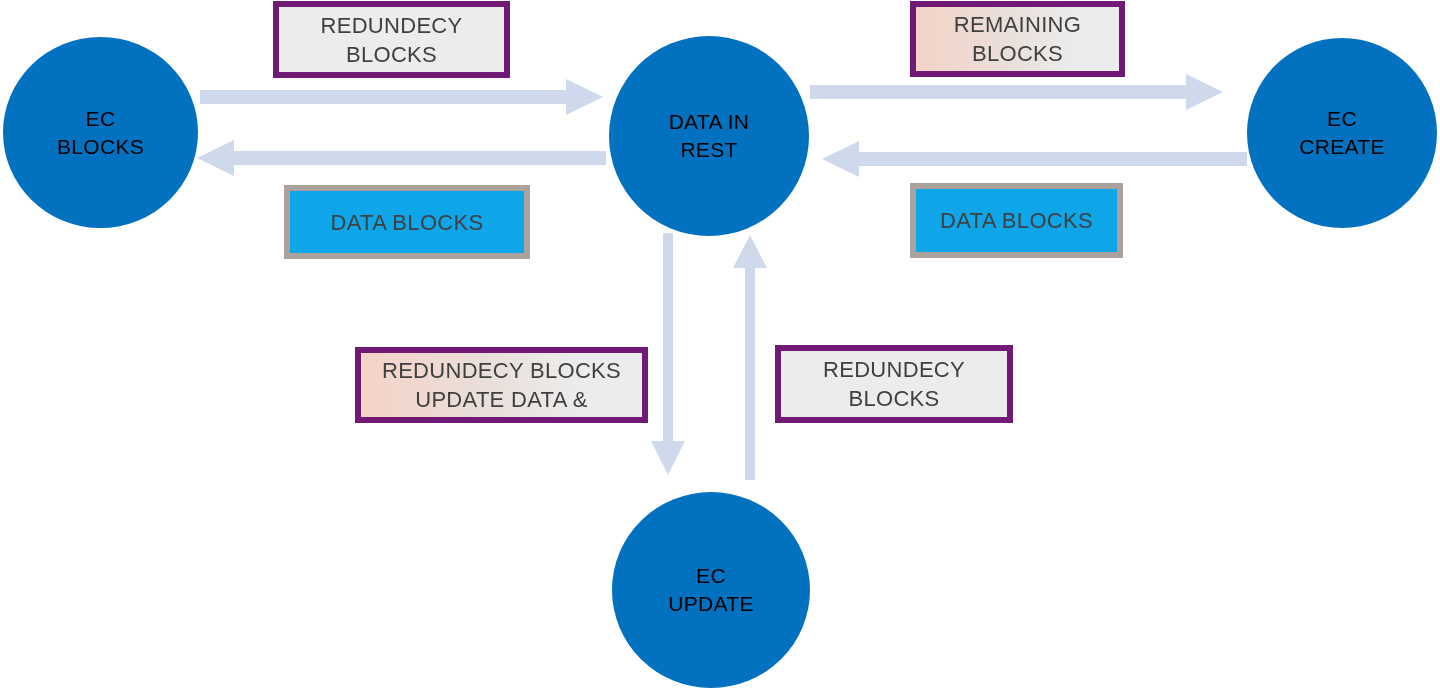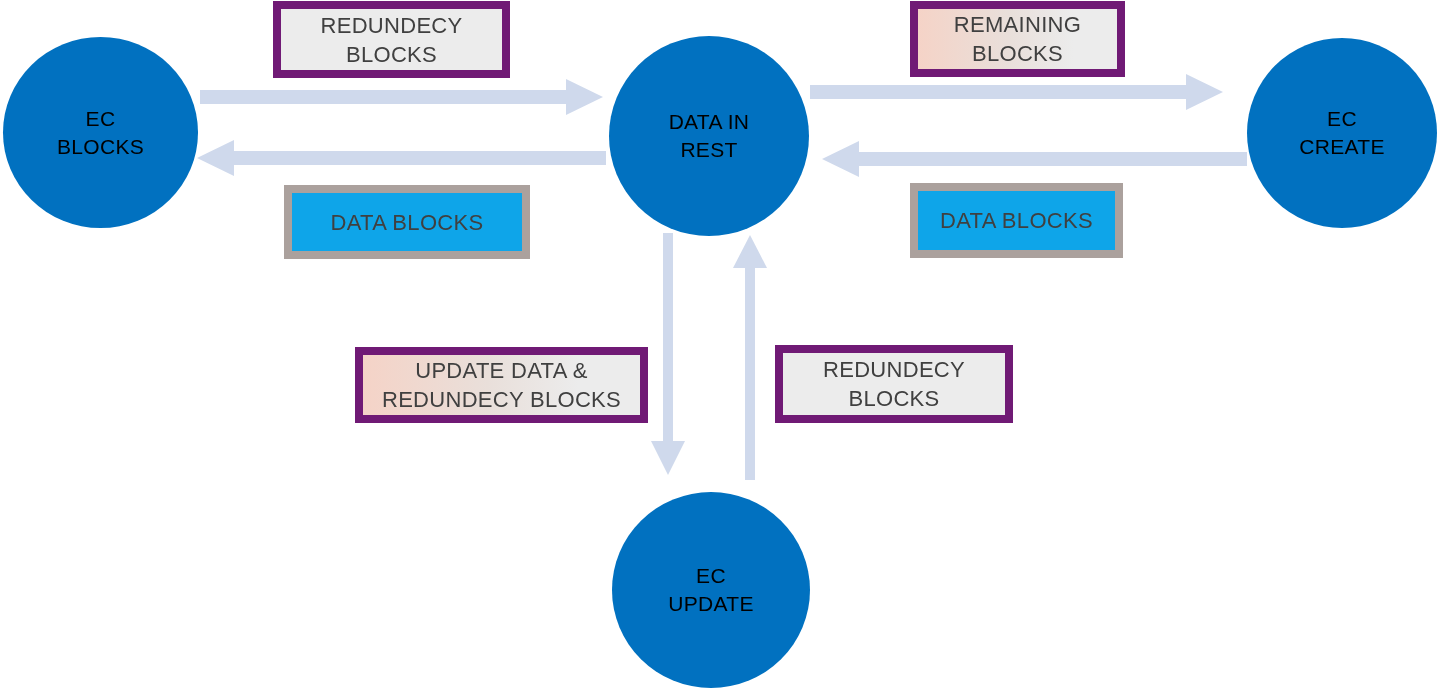--- a/index.html
+++ b/index.html
@@ -6,21 +6,21 @@
   #canvas{
     position:relative;width:1440px;height:690px;background:#ffffff;overflow:hidden;
     font-family:"Liberation Sans", sans-serif;
   }
   .node{
     position:absolute;border-radius:50%;background:#0171c0;color:#000000;
     display:flex;flex-direction:column;align-items:center;justify-content:center;
     text-align:center;font-size:21px;line-height:28px;letter-spacing:0.3px;
   }
   .label-box{
-    position:absolute;border:8px solid #701a75;background:#ececec;color:#404040;
+    position:absolute;border:6px solid #701a75;background:#ececec;color:#404040;
     display:flex;flex-direction:column;align-items:center;justify-content:center;
     text-align:center;font-size:22px;line-height:29px;letter-spacing:0.3px;
     box-sizing:border-box;
   }
   .label-box.pink{background:#0ea5e9;border-color:#aba19d;}
   .label-box.gradient{background:linear-gradient(90deg,#f5d3c7 0%,#e9dfda 45%,#ececec 78%);}
   .line:empty{display:none;}
   .shaft{position:absolute;background:#cfd9ec;}
   .head{position:absolute;width:0;height:0;}
   .head.right{border-top:18px solid transparent;border-bottom:18px solid transparent;border-left:37px solid #cfd9ec;}
@@ -91,22 +91,22 @@
   <div class="label-box gradient" id="box-remaining">
     <div class="line">REMAINING</div>
     <div class="line">BLOCKS</div>
   </div>
 
   <div class="label-box pink" id="box-data-blocks-right">
     <div class="line">DATA BLOCKS</div>
   </div>
 
   <div class="label-box gradient" id="box-update-data">
+    <div class="line">REDUNDECY BLOCKS</div>
     <div class="line">UPDATE DATA &amp;</div>
-    <div class="line">REDUNDECY BLOCKS</div>
   </div>
 
   <div class="label-box" id="box-redundecy-bottom">
     <div class="line">REDUNDECY</div>
     <div class="line">BLOCKS</div>
   </div>
 
   <div class="node" id="node-ec-create">
     <div class="line">EC</div>
     <div class="line">BLOCKS</div>

